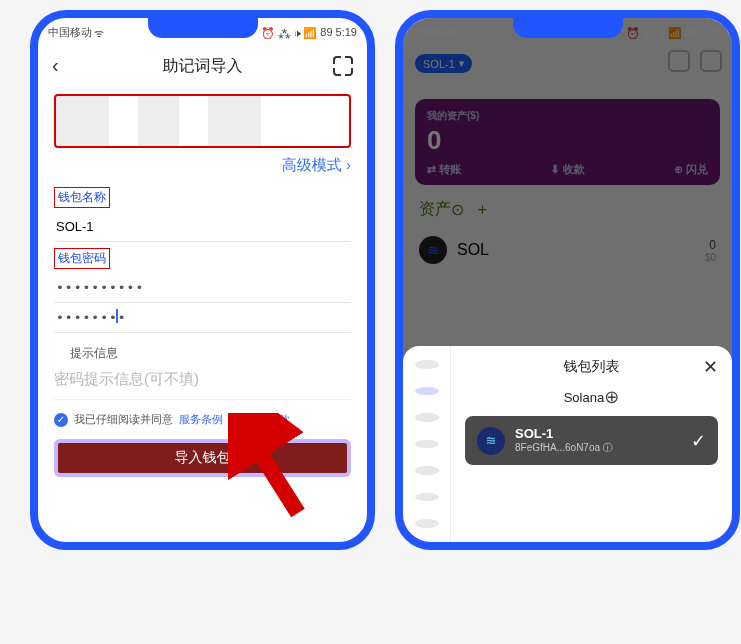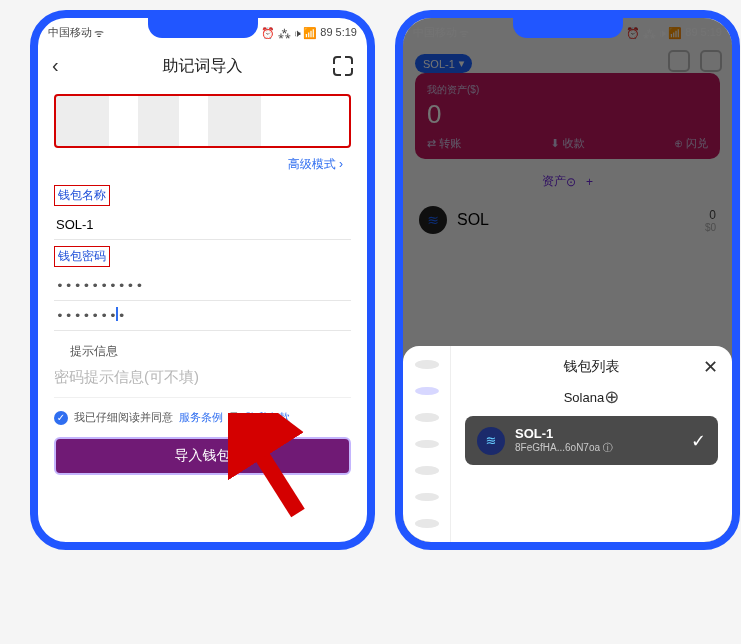--- a/index.html
+++ b/index.html
@@ -52,21 +52,21 @@
       content:""; position:absolute; background:#fff;
     }
     .titlebar .scan::before{ left:-3px; right:-3px; top:6px; height:4px;}
     .titlebar .scan::after{ top:-3px; bottom:-3px; left:6px; width:4px;}
 
     .content { padding: 8px 16px; }
     .mnemonic-box {
       border:2px solid #d40000; border-radius:4px; height:54px;
       background:linear-gradient(90deg,#ededed 0 18%,#fff 18% 28%,#ededed 28% 42%,#fff 42% 52%,#ededed 52% 70%,#fff 70% 100%);
     }
-    .adv { text-align:right; font-size:12px; color:#2f6ef0; margin:8px 8px 6px;}
+    .adv { text-align:right; font-size:15px; color:#2f6ef0; margin:8px 0 6px;}
     .label-red {
       display:inline-block; font-size:12px; color:#1d4ed8;
       border:1.5px solid #d40000; padding:1px 3px; margin:6px 0 4px;
     }
     .field {
       width:100%; border:none; border-bottom:1px solid #e6e6e6;
       font-size:13px; padding:7px 2px; outline:none; background:transparent;
     }
     .pw-dots { font-family:monospace; letter-spacing:1px; color:#555;}
     .pw2-wrap{ position:relative;}
@@ -76,49 +76,49 @@
     .section-label { font-size:12px; color:#555; margin:12px 16px 4px;}
     .hint-placeholder{ font-size:15px; color:#b7b7b7; padding:4px 0 10px; border-bottom:1px solid #f0f0f0;}
     .agree-row{ display:flex; align-items:center; gap:6px; font-size:11px; color:#555; margin:12px 0;}
     .agree-row .chk{
       width:14px;height:14px;border-radius:50%;background:#2f6ef0;color:#fff;
       display:flex;align-items:center;justify-content:center;font-size:10px;
     }
     .agree-row .lnk{ color:#2f6ef0;}
     .big-btn{
       display:flex;align-items:center;justify-content:center;
-      height:38px;border-radius:6px;background:#701a75;color:#fff;font-size:14px;
-      border:2px solid #c4b5fd;
+      height:38px;border-radius:6px;background:#7f1d1d;color:#fff;font-size:14px;
+      border:4px solid #c4b5fd;
     }
 
     
     .dim-overlay{
       position:absolute; inset:0; background:rgba(0,0,0,.55); z-index:10;
     }
     .wallet-top{
       padding:6px 12px 0;
       position:relative; z-index:2;
     }
     .chip{
       display:inline-flex;align-items:center;gap:4px;
       background:#1b63ff;color:#fff;font-size:11px;border-radius:12px;
       padding:3px 8px; margin-top:2px;
     }
     .top-icons{ position:absolute; right:10px; top:32px; display:flex; gap:10px; z-index:2;}
     .ticon{ width:22px;height:22px;border:2px solid #bbb;border-radius:5px;}
     .balance-card{
-      margin:0 12px 0; background:#be185d; border-radius:10px;
-      padding:10px 12px 8px; color:#d6e3ff; position:relative; z-index:2;
+      margin:26px 12px 0; background:#701a75; border-radius:10px;
+      padding:10px 12px 8px; color:#d6e3ff; position:relative; z-index:2;font-weight:bold;
     }
     .balance-card .lab{font-size:10px; opacity:.8;}
     .balance-card .val{font-size:26px; color:#fff; margin:2px 0 6px;}
     .balance-card .row3{display:flex;justify-content:space-between;font-size:11px;opacity:.85;}
     .assets-head{
-      display:flex;align-items:center;justify-content:center;
-      padding:14px 16px 6px;font-size:12px;color:#6d28d9;position:relative;z-index:2;
+      display:flex;align-items:center;justify-content:flex-start;
+      padding:14px 16px 6px;font-size:16px;color:#4d7c0f;position:relative;z-index:2;
     }
     .asset-row{
       display:flex;align-items:center;gap:10px;
       padding:10px 16px;position:relative;z-index:2;
     }
     .asset-row .ico{ width:28px;height:28px;border-radius:50%;background:#222;
       display:flex;align-items:center;justify-content:center;color:#1b63ff;font-size:14px;}
     .asset-row .amts{ margin-left:auto;text-align:right;font-size:12px;color:#444;}
     .asset-row .amts .sub{font-size:10px;color:#aaa;}
 

